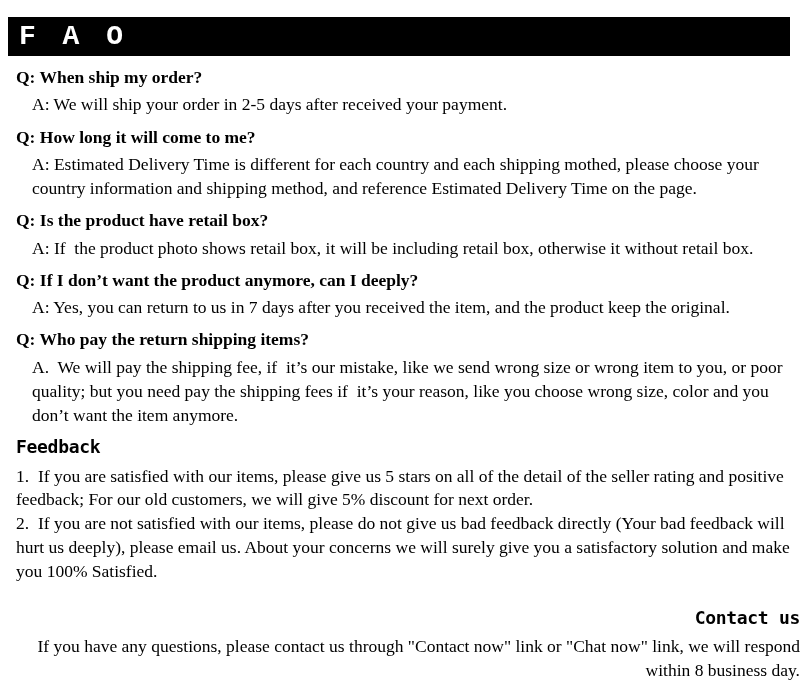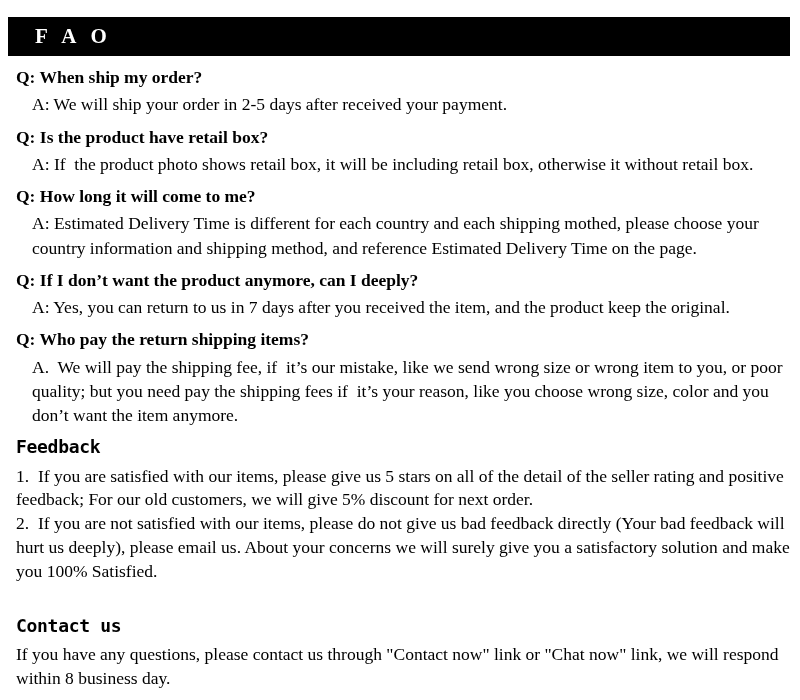--- a/index.html
+++ b/index.html
@@ -28,25 +28,25 @@
     left: 8px;
     top: 17px;
     width: 782px;
     height: 39px;
     background: #000000;
     display: flex;
     align-items: center;
   }
   .title-bar-text {
     color: #ffffff;
-    font-family: Liberation Serif, serif;
+    font-family: Liberation Mono, monospace;
     font-weight: bold;
-    font-size: 21px;
+    font-size: 28px;
     letter-spacing: 5px;
-    padding-left: 27px;
+    padding-left: 11px;
     line-height: 1;
   }
 
   
   .content {
     position: absolute;
     left: 16px;
     top: 66px;
     width: 784px;
   }
@@ -87,21 +87,22 @@
 
   .para {
     font-family: "Liberation Serif", "DejaVu Serif", serif;
     font-size: 17.5px;
     line-height: 1.36;
     margin: 0;
     white-space: pre-wrap;
   }
 
   .contact-section {
-    margin-top: 31px;
+    margin-top: 23px;
+    text-align: right;
   }
   .contact-section .para {
     margin-top: 2px;
   }
 </style>
 </head>
 <body>
 
 <div class="page">
 
@@ -110,27 +111,27 @@
   </div>
 
   <div class="content">
 
     <div class="qa-block">
       <p class="q-line">Q: When ship my order?</p>
       <p class="a-line">A: We will ship your order in 2-5 days after received your payment.</p>
     </div>
 
     <div class="qa-block">
-      <p class="q-line">Q: Is the product have retail box?</p>
-      <p class="a-line">A: If  the product photo shows retail box, it will be including retail box, otherwise it without retail box.</p>
+      <p class="q-line">Q: How long it will come to me?</p>
+      <p class="a-line">A: Estimated Delivery Time is different for each country and each shipping mothed, please choose your country information and shipping method, and reference Estimated Delivery Time on the page.</p>
     </div>
 
     <div class="qa-block">
-      <p class="q-line">Q: How long it will come to me?</p>
-      <p class="a-line">A: Estimated Delivery Time is different for each country and each shipping mothed, please choose your country information and shipping method, and reference Estimated Delivery Time on the page.</p>
+      <p class="q-line">Q: Is the product have retail box?</p>
+      <p class="a-line">A: If  the product photo shows retail box, it will be including retail box, otherwise it without retail box.</p>
     </div>
 
     <div class="qa-block">
       <p class="q-line">Q: If I don’t want the product anymore, can I deeply?</p>
       <p class="a-line">A: Yes, you can return to us in 7 days after you received the item, and the product keep the original.</p>
     </div>
 
     <div class="qa-block">
       <p class="q-line">Q: Who pay the return shipping items?</p>
       <p class="a-line">A.  We will pay the shipping fee, if  it’s our mistake, like we send wrong size or wrong item to you, or poor quality; but you need pay the shipping fees if  it’s your reason, like you choose wrong size, color and you don’t want the item anymore.</p>

